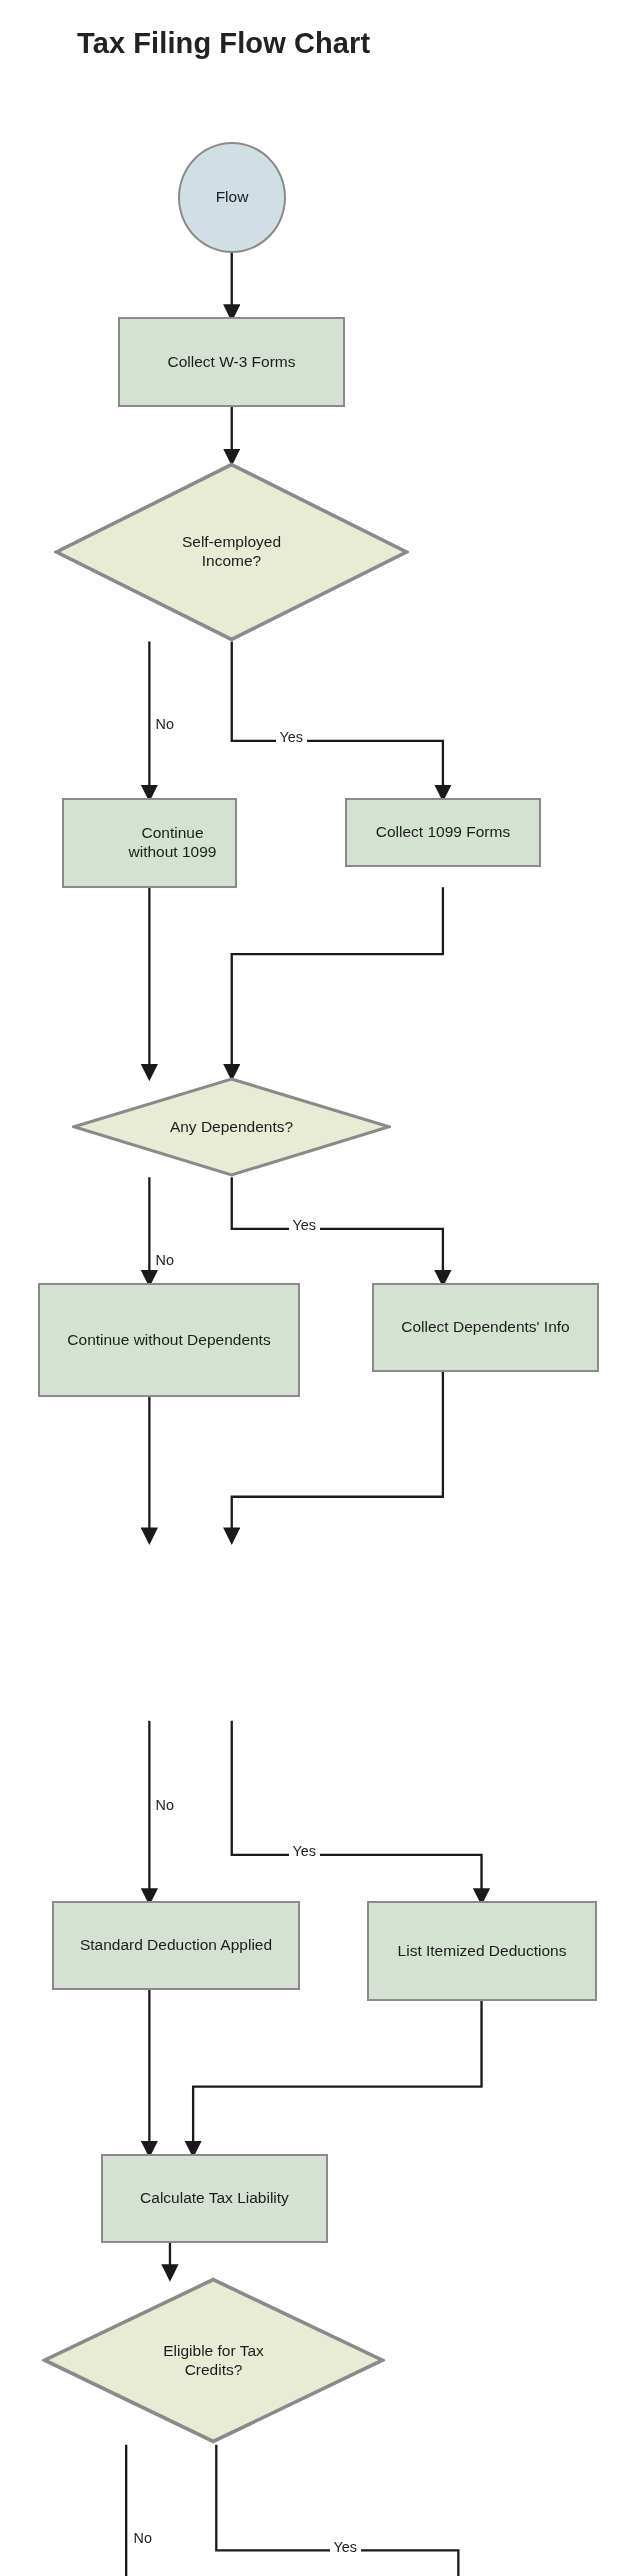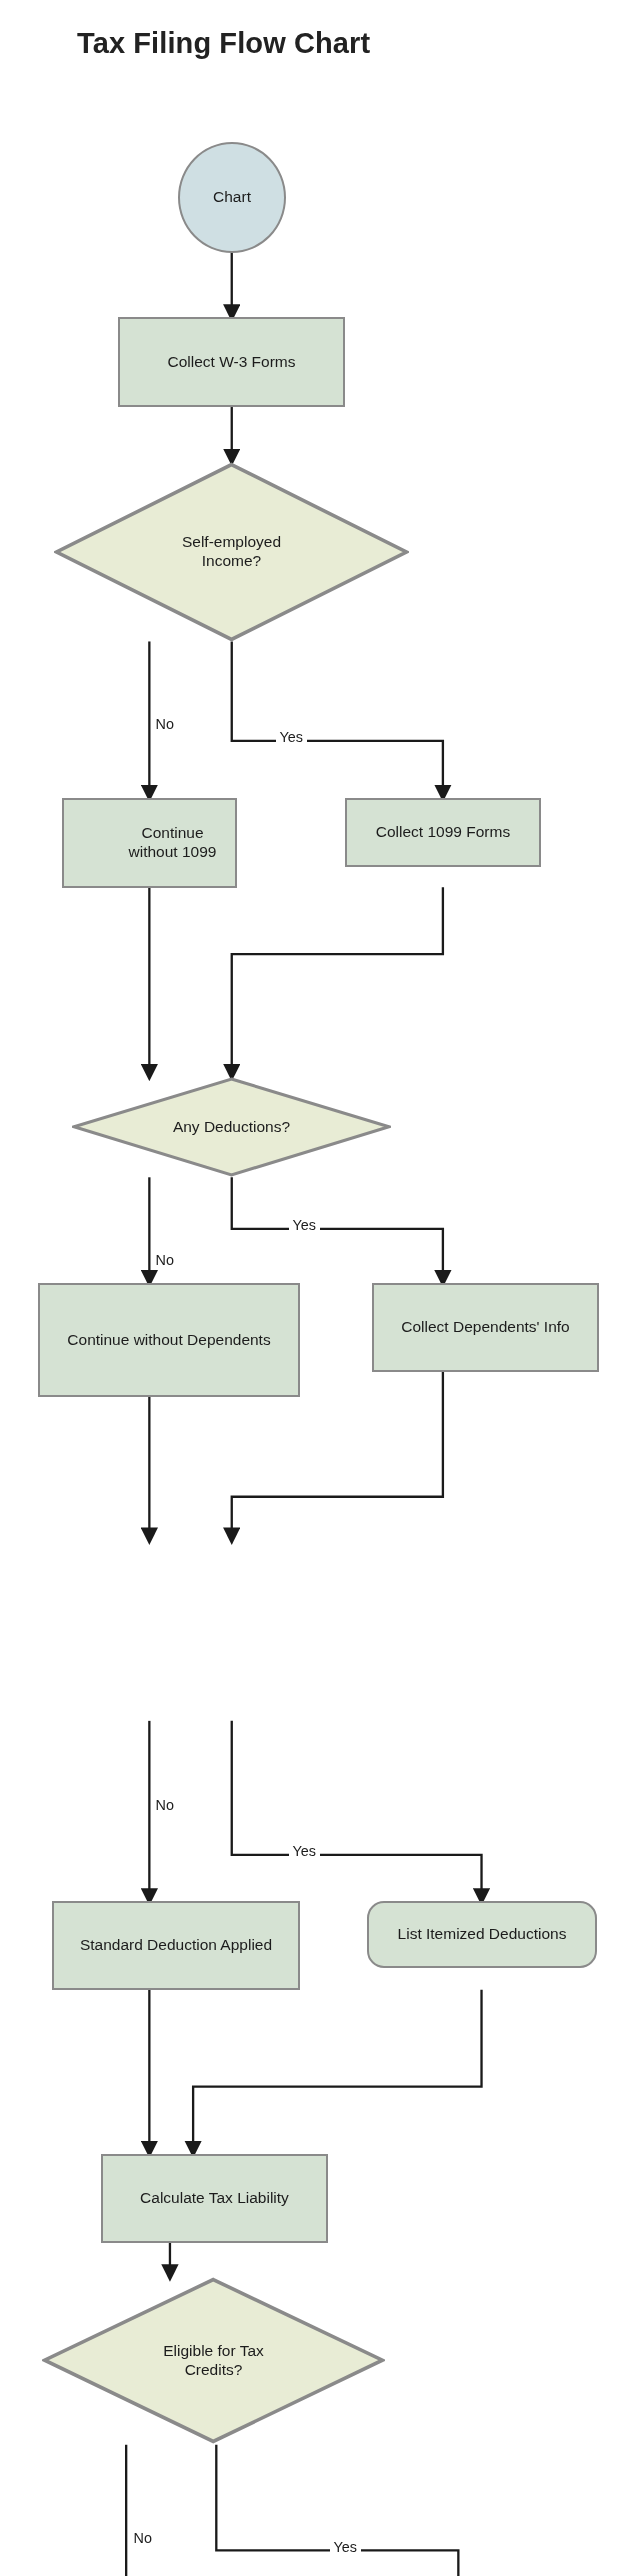--- a/index.html
+++ b/index.html
@@ -118,21 +118,21 @@
 
       <path d="M215,7282 L215,7495"></path>
 
       <path d="M840,7282 L840,7410 L360,7410 L360,7495"></path>
 
       <path d="M275,7667 L275,7755"></path>
     </g>
   </svg>
 
   <div class="node node-terminal" style="left:178px;top:142px;width:108px;height:111px;">
-    <span class="label">Chart</span>
+    <span class="label">Flow</span>
   </div>
 
   <div class="node node-process" style="left:118px;top:317px;width:227px;height:90px;">
     <span class="label">Collect W-3 Forms</span>
   </div>
 
   <div class="node node-decision" style="left:54px;top:462px;width:355px;height:180px;">
     <svg class="dia-shape" viewBox="0 0 690 350" preserveAspectRatio="none">
       <polygon points="345,5 685,175 345,345 5,175" fill="#e8ecd5" stroke="#8a8a8a" stroke-width="7"></polygon>
     </svg>
@@ -145,37 +145,37 @@
   </div>
 
   <div class="node node-process" style="left:345px;top:798px;width:196px;height:69px;">
     <span class="label">Collect 1099 Forms</span>
   </div>
 
   <div class="node node-decision" style="left:72px;top:1077px;width:319px;height:100px;">
     <svg class="dia-shape" viewBox="0 0 620 195" preserveAspectRatio="none">
       <polygon points="310,4 616,97 310,191 4,97" fill="#e8ecd5" stroke="#8a8a8a" stroke-width="6"></polygon>
     </svg>
-    <span class="label">Any Deductions?</span>
+    <span class="label">Any Dependents?</span>
   </div>
 
   <div class="node node-process" style="left:38px;top:1283px;width:262px;height:114px;">
     <span class="label">Continue without Dependents</span>
   </div>
 
   <div class="node node-process" style="left:372px;top:1283px;width:227px;height:89px;">
     <span class="label">Collect Dependents' Info</span>
   </div>
 
 
   <div class="node node-process" style="left:52px;top:1901px;width:248px;height:89px;">
     <span class="label">Standard Deduction Applied</span>
   </div>
 
-  <div class="node node-process" style="left:367px;top:1901px;width:230px;height:67px;border-radius:17px;">
+  <div class="node node-process" style="left:367px;top:1901px;width:230px;height:100px;">
     <span class="label">List Itemized Deductions</span>
   </div>
 
   <div class="node node-process" style="left:101px;top:2154px;width:227px;height:89px;">
     <span class="label">Calculate Tax Liability</span>
   </div>
 
   <div class="node node-decision" style="left:42px;top:2277px;width:343px;height:167px;">
     <svg class="dia-shape" viewBox="0 0 665 325" preserveAspectRatio="none">
       <polygon points="332,5 660,162 332,320 5,162" fill="#e8ecd5" stroke="#8a8a8a" stroke-width="7"></polygon>

